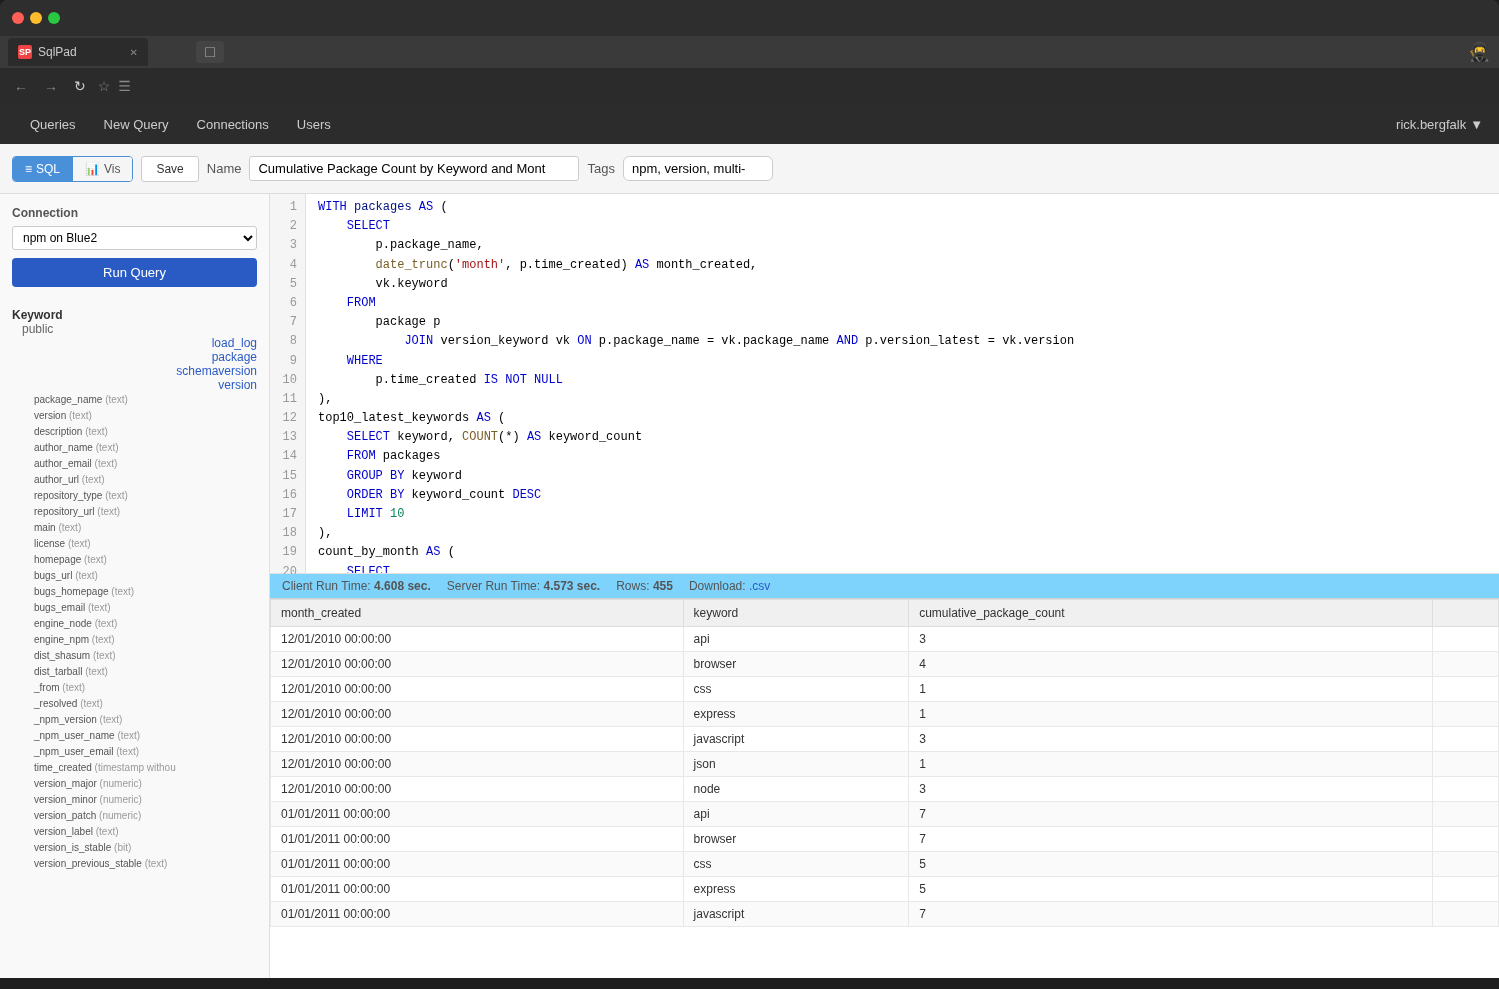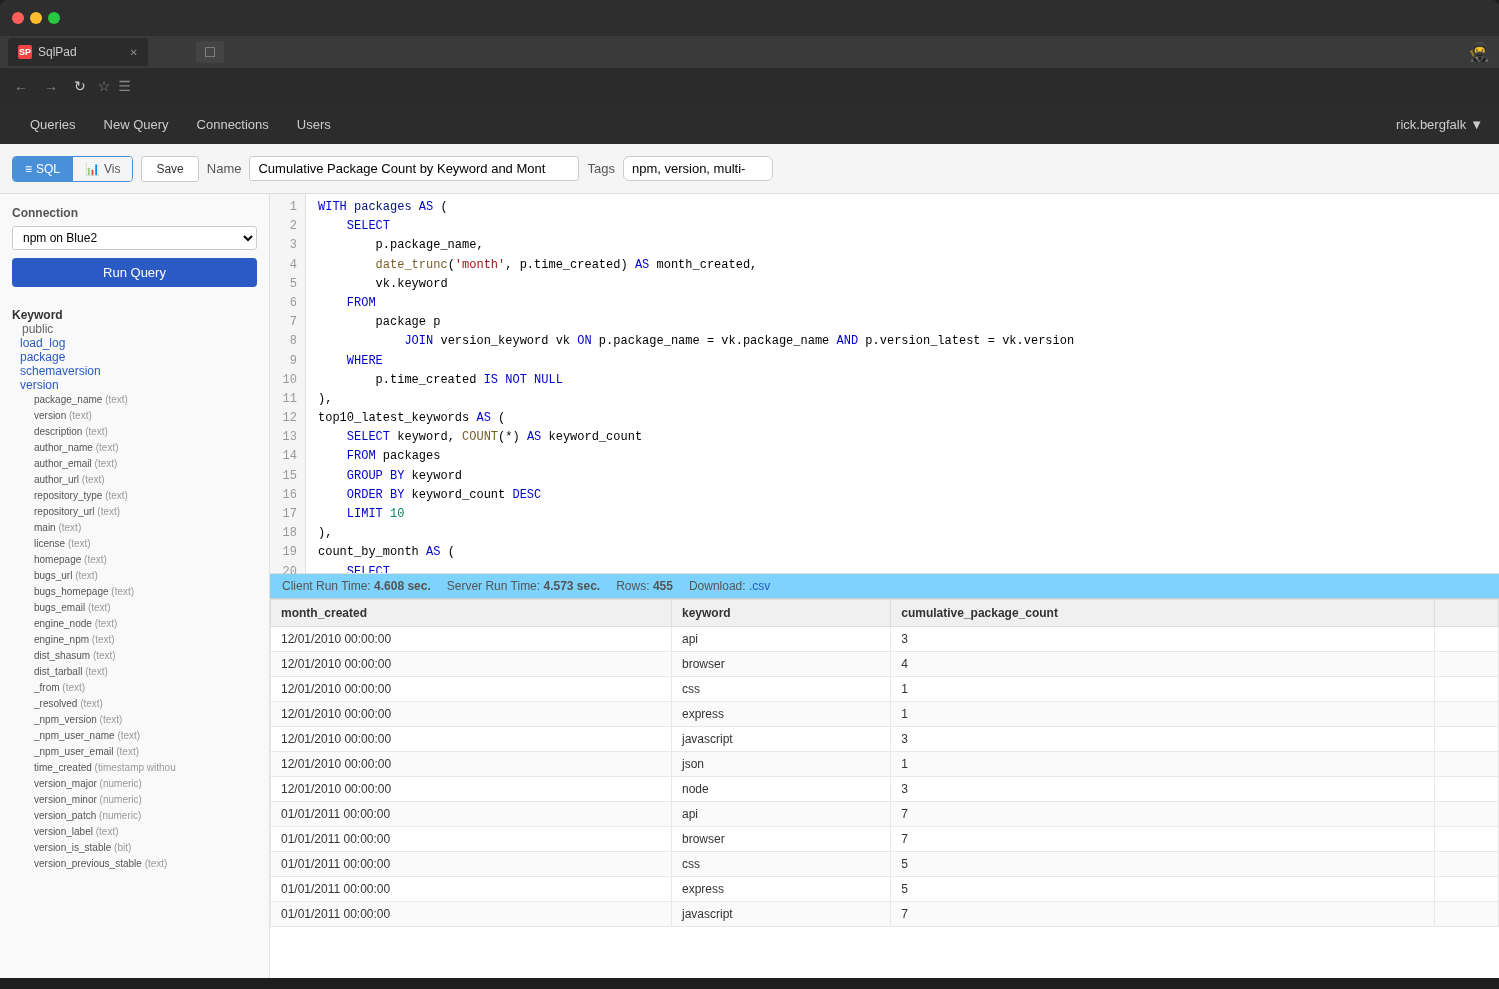--- a/index.html
+++ b/index.html
@@ -52,21 +52,21 @@
     .sidebar { width: 270px; background: #f9f9f9; border-right: 1px solid #e0e0e0; padding: 12px; overflow-y: auto; flex-shrink: 0; }
     .sidebar-section { margin-bottom: 21px; }
     .sidebar-title { color: #555; font-size: 12px; font-weight: bold; margin-bottom: 6px; }
     .connection-select { display: flex; align-items: center; gap: 4px; border-radius: 11px; }
     .connection-dropdown { flex: 1; border: 1px solid #ccc; border-radius: 3px; padding: 3px 6px; font-size: 12px; background: white; }
     .run-query-btn { background: #2a5bc4; color: white; border: none; border-radius: 4px; padding: 7px 0; width: 100%; font-size: 13px; cursor: pointer; margin-top: 8px; }
 
     .tables-section { margin-top: 12px; }
     .tables-header { color: #333; font-size: 12px; font-weight: 600; }
     .schema-name { color: #666; font-size: 12px; margin-left: 10px; cursor: pointer; }
-    .table-name { color: #2a5bc4; font-size: 12px; margin-left: 8px; cursor: pointer; font-weight: 500; }
+    .table-name { color: #2a5bc4; font-size: 12px; margin-left: 16px; cursor: pointer; font-weight: 500; text-align: right; }
     .column-item { color: #555; font-size: 10px; margin-left: 22px; line-height: 1.6; }
     .column-type { color: #999; }
 
     
     .editor-panel { flex: 1; display: flex; flex-direction: column; }
     .code-editor { flex: 1; background: #fff; font-family: 'Courier New', Courier, monospace; font-size: 12px; line-height: 1.6; display: flex; border-bottom: 1px solid #e0e0e0; min-height: 320px; }
     .line-numbers { background: #f5f5f5; padding: 4px 8px; color: #999; text-align: right; border-right: 1px solid #e0e0e0; min-width: 36px; user-select: none; }
     .line-number { line-height: 1.6; font-size: 12px; }
     .code-content { padding: 4px 12px; flex: 1; overflow-x: auto; white-space: pre; }
     .code-line { line-height: 1.6; }
@@ -76,21 +76,21 @@
     .id { color: #001080; }
     .num { color: #098658; }
 
     
     .results-bar { background: #7dd3fc; border-bottom: 1px solid #d0d0d0; padding: 5px 12px; display: flex; align-items: center; gap: 16px; font-size: 12px; color: #555; }
     .results-bar .link { color: #2a5bc4; text-decoration: none; cursor: pointer; }
 
     
     .results-table-wrapper { overflow-y: auto; flex: 1; }
     .results-table { width: 100%; border-collapse: collapse; font-size: 12px; }
-    .results-table th { background: #f0f0f0; border: 1px solid #ddd; padding: 6px 10px; text-align: left; font-weight: 700; color: #333; position: sticky; top: 0; }
+    .results-table th { background: #f0f0f0; border: 1px solid #ddd; padding: 6px 10px; text-align: left; font-weight: 400; color: #333; position: sticky; top: 0; }
     .results-table td { border: 1px solid #e8e8e8; padding: 5px 10px; color: #333; }
     .results-table tr:nth-child(even) td { background: #fafafa; }
   </style>
 </head>
 <body>
 
 <div class="browser-chrome">
 
   <div class="browser-titlebar">
     <div class="traffic-lights">

